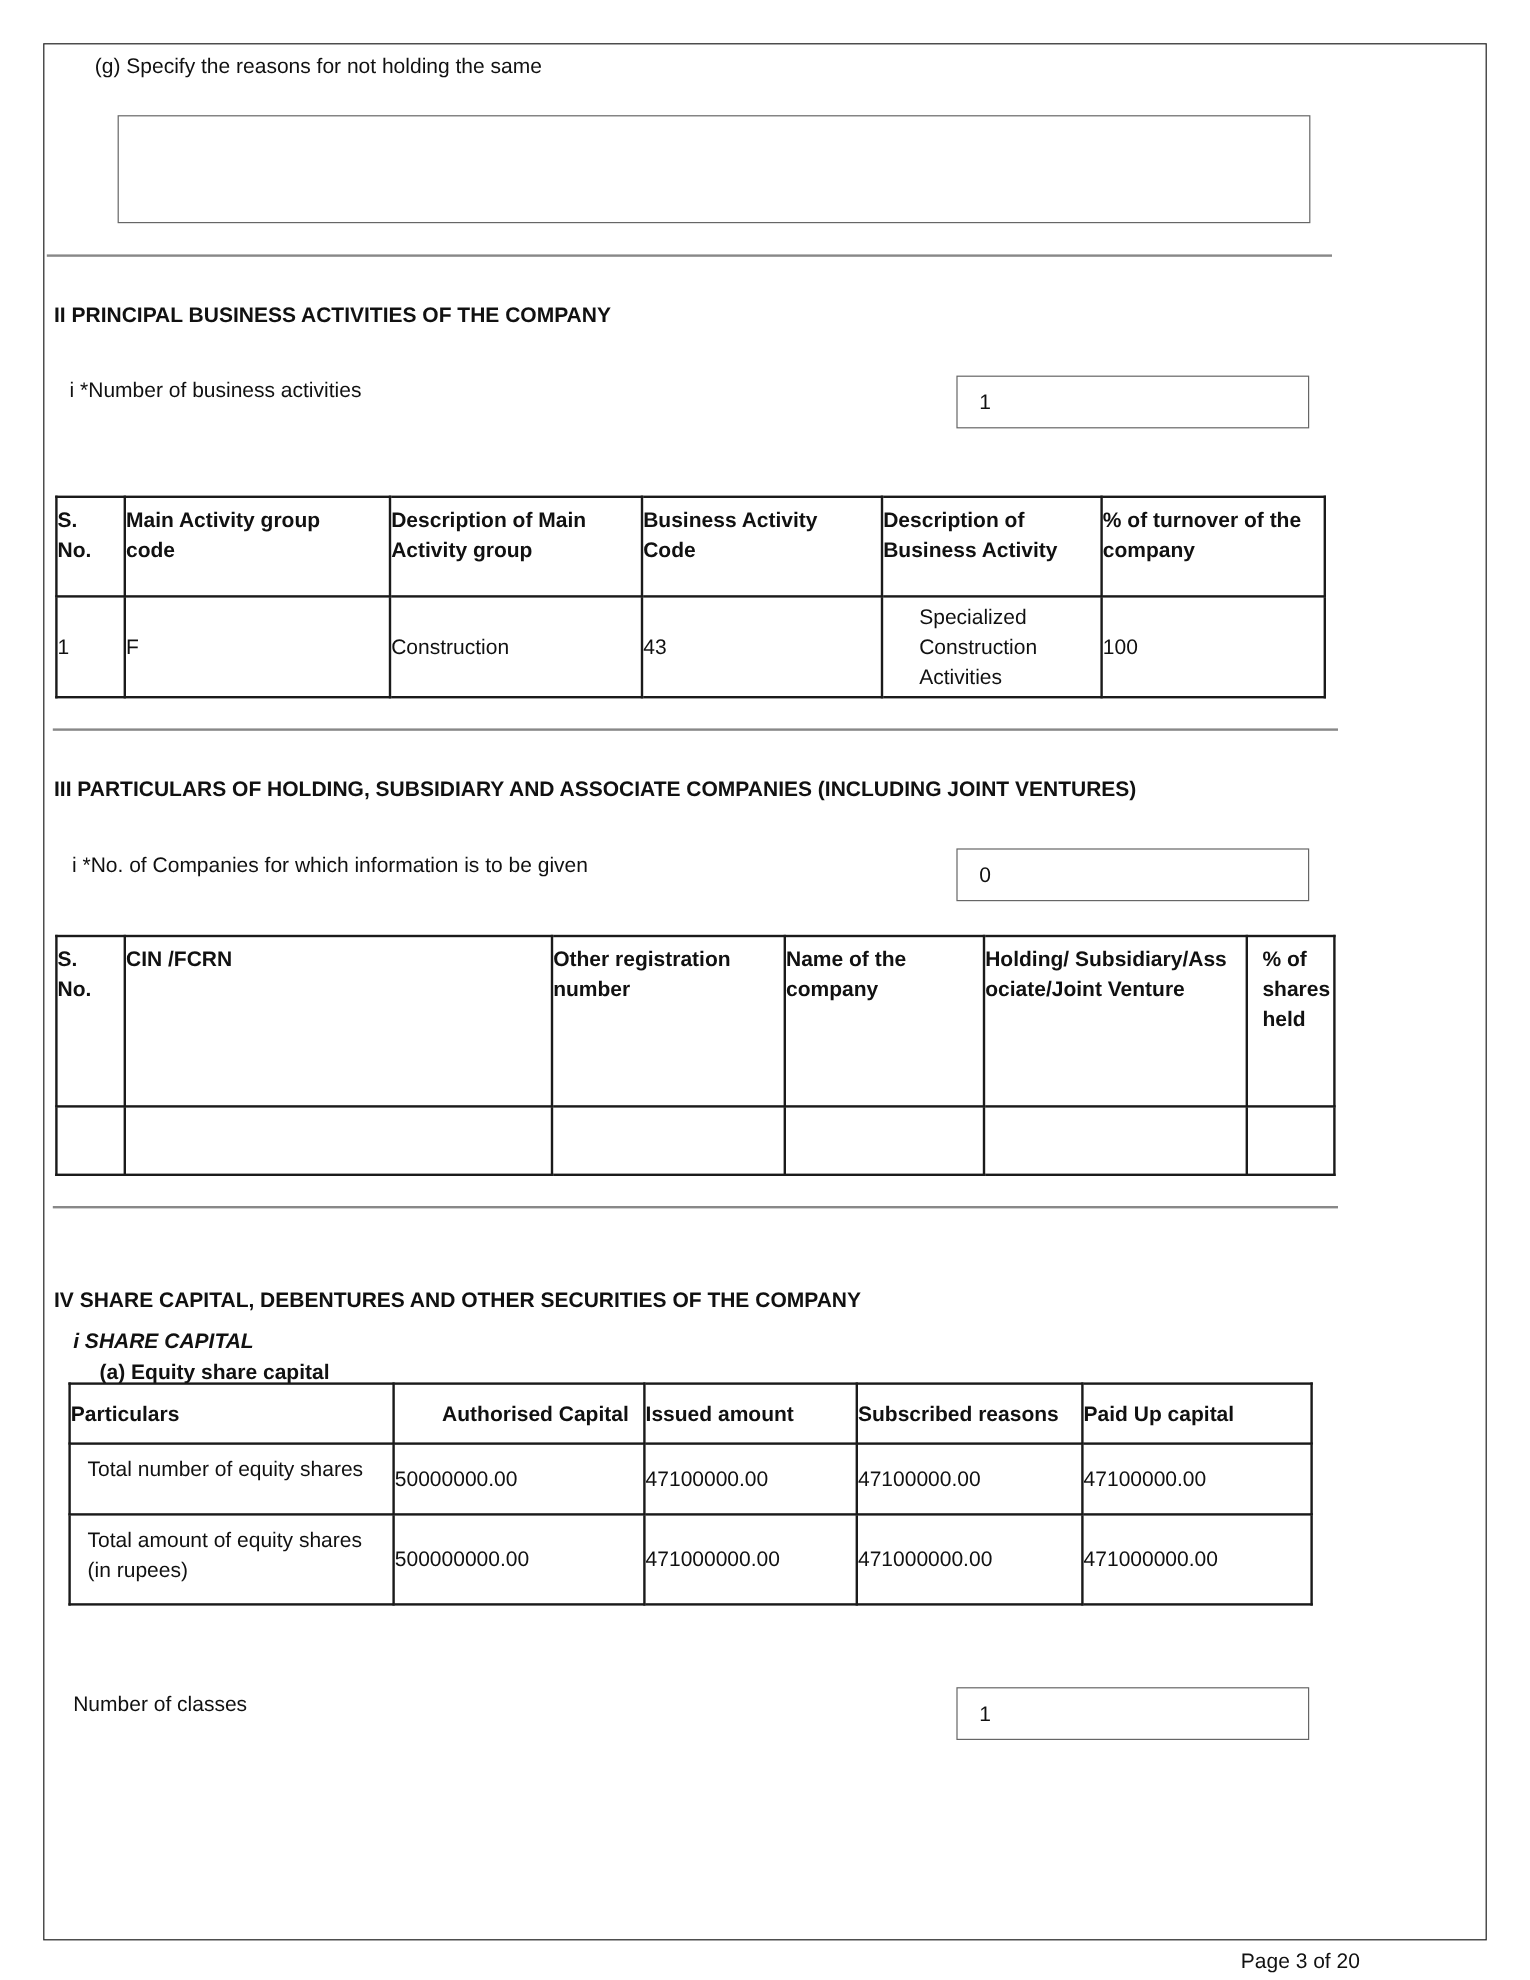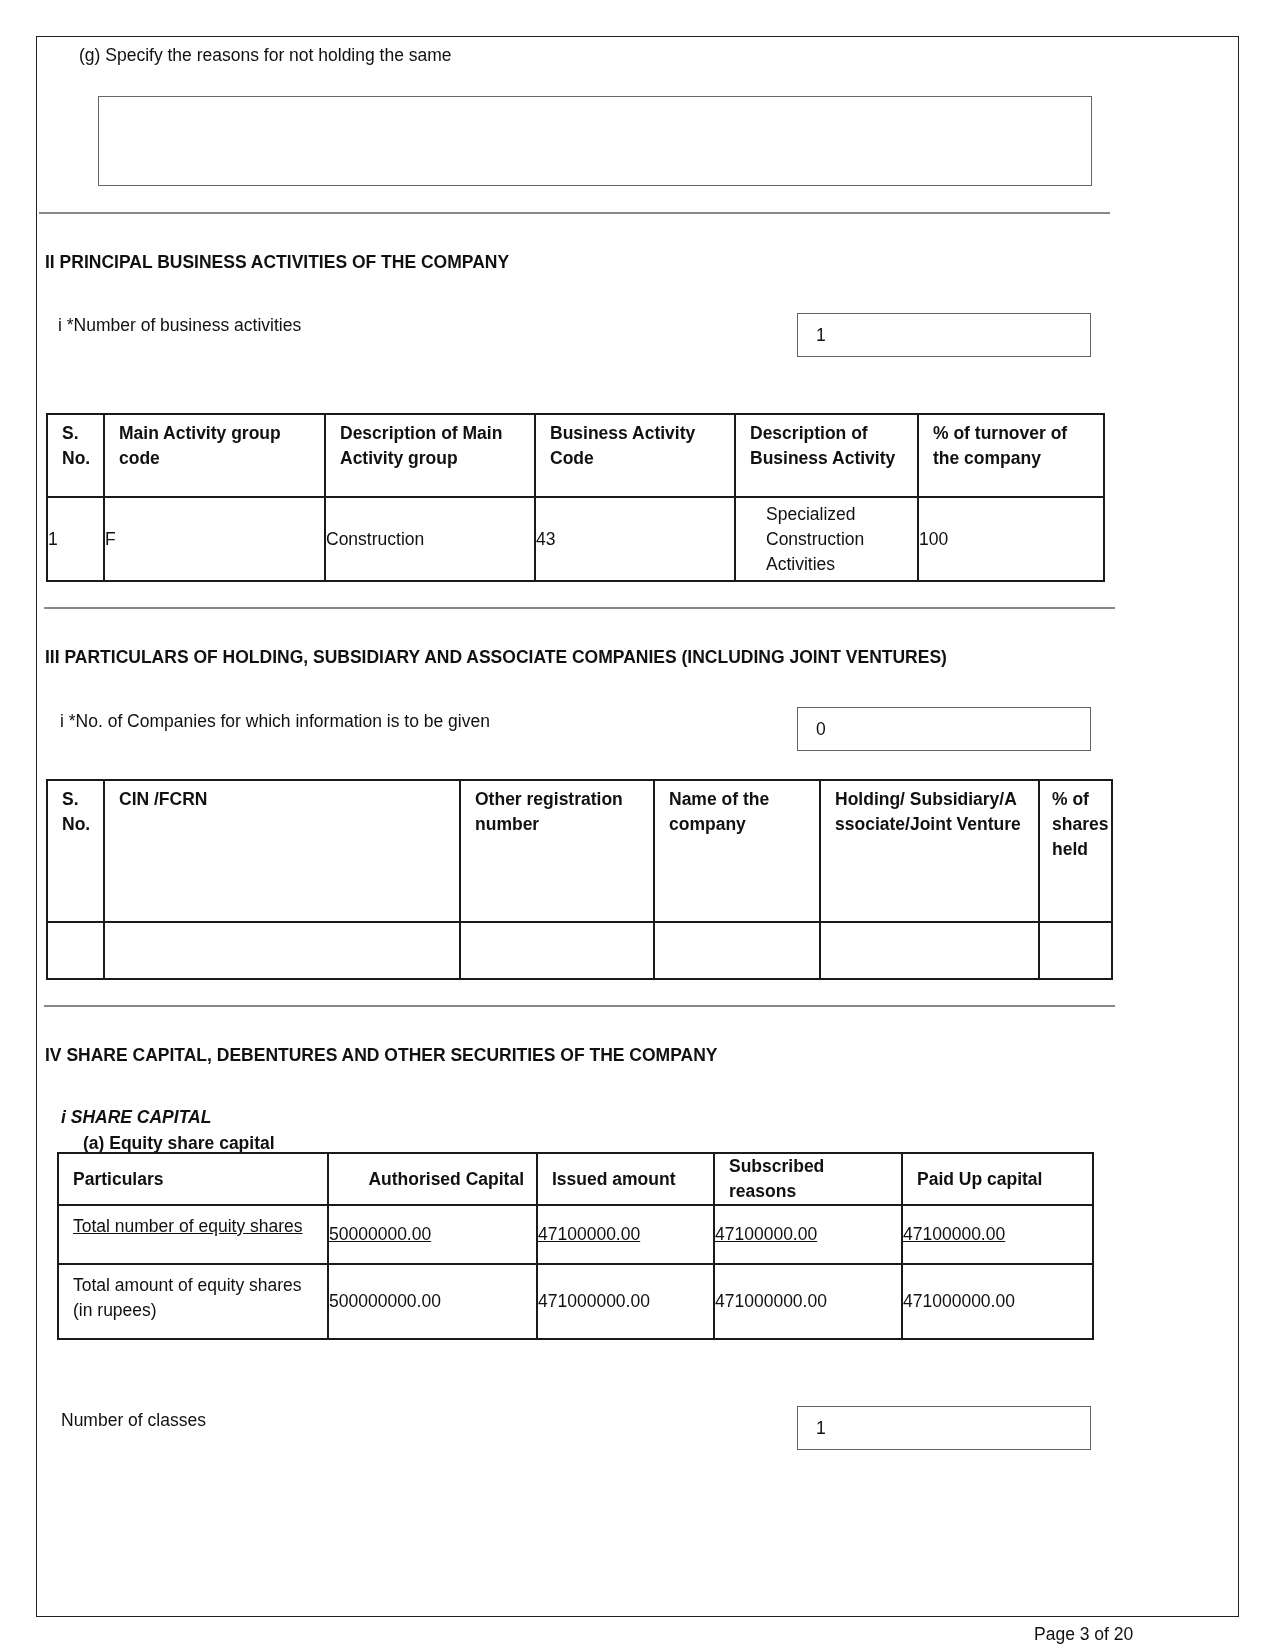--- a/index.html
+++ b/index.html
@@ -6,21 +6,21 @@
     html, body { width: 1275px; height: 1650px; background: #ffffff; }
     body { position: relative; font-family: "Liberation Sans", "DejaVu Sans", sans-serif; color: #111; font-size: 17px; }
     .page-frame { position: absolute; left: 36px; top: 36px; width: 1203px; height: 1581px; border: 1.5px solid #222; }
     .abs { position: absolute; }
     .text { font-size: 17.5px; color: #111; white-space: nowrap; }
     .bold { font-weight: bold; }
     .box { position: absolute; border: 1.5px solid #666; background: #fff; font-size: 17.5px; padding-left: 18px; display: flex; align-items: center; }
     .hr { position: absolute; height: 2px; background: #888; }
     table { position: absolute; border-collapse: collapse; table-layout: fixed; }
     td, th { border: 2px solid #1a1a1a; font-size: 17.5px; color: #111; line-height: 25px; }
-    th { font-weight: bold; text-align: left; vertical-align: top; padding: 6px 12px 0 14px; }
+    th { font-weight: bold; text-align: left; vertical-align: top; padding: 6px 12px 0 0; }
     td { text-align: left; vertical-align: middle; font-weight: normal; }
     td.left { text-align: left; vertical-align: top; padding: 8px 12px 0 14px; }
   </style>
 </head>
 <body>
 
 <div class="page-frame"></div>
 
 <div class="abs text" style="left:79px; top:45px;">(g) Specify the reasons for not holding the same</div>
 <div class="box" style="left:98px; top:96px; width:994px; height:90px;"></div>
@@ -87,41 +87,41 @@
     <td></td>
     <td></td>
     <td></td>
     <td></td>
     <td></td>
   </tr>
 </tbody>
   </table>
 <div class="hr" style="left:44px; top:1005px; width:1071px;"></div>
 
-<div class="abs text bold" style="left:45px; top:1045px;">IV SHARE CAPITAL, DEBENTURES AND OTHER SECURITIES OF THE COMPANY</div>
+<div class="abs text bold" style="left:45px; top:1073px;">IV SHARE CAPITAL, DEBENTURES AND OTHER SECURITIES OF THE COMPANY</div>
 <div class="abs text bold" style="left:61px; top:1107px;font-style:italic;">i SHARE CAPITAL</div>
 <div class="abs text bold" style="left:83px; top:1133px;">(a) Equity share capital</div>
 
 <table style="left:57px; top:1152px; width:1035px;">
   <colgroup>
       <col style="width:270px">
       <col style="width:209px">
       <col style="width:177px">
       <col style="width:188px">
       <col style="width:191px">
     </colgroup>
   <tbody>
       <tr style="height:50px;">
     <th style="vertical-align:middle; padding-top:0;">Particulars</th>
     <th style="vertical-align:middle; padding-top:0;text-align:right;">Authorised Capital</th>
     <th style="vertical-align:middle; padding-top:0;">Issued amount</th>
     <th style="vertical-align:middle; padding-top:0;">Subscribed reasons</th>
     <th style="vertical-align:middle; padding-top:0;">Paid Up capital</th>
   </tr>
-  <tr style="height:59px;text-decoration:underline;">
+  <tr style="height:59px;">
     <td class="left">Total number of equity shares</td>
     <td>50000000.00</td>
     <td>47100000.00</td>
     <td>47100000.00</td>
     <td>47100000.00</td>
   </tr>
   <tr style="height:75px;">
     <td class="left">Total amount of equity shares (in rupees)</td>
     <td>500000000.00</td>
     <td>471000000.00</td>

